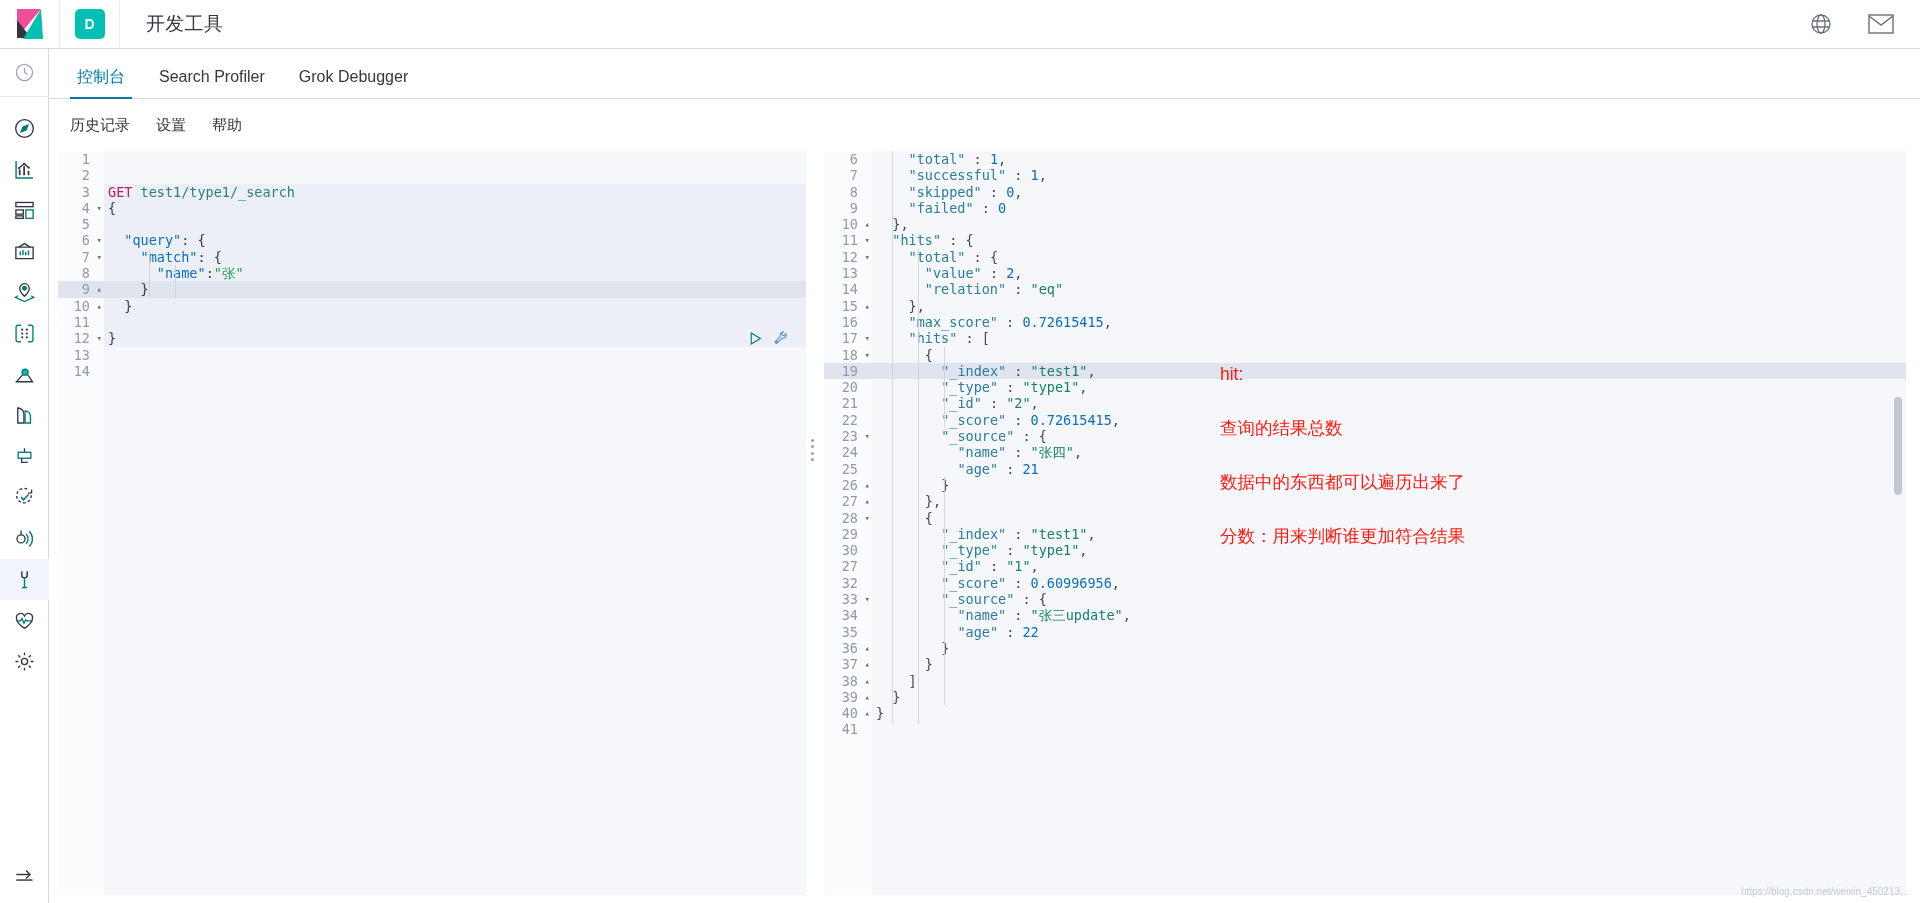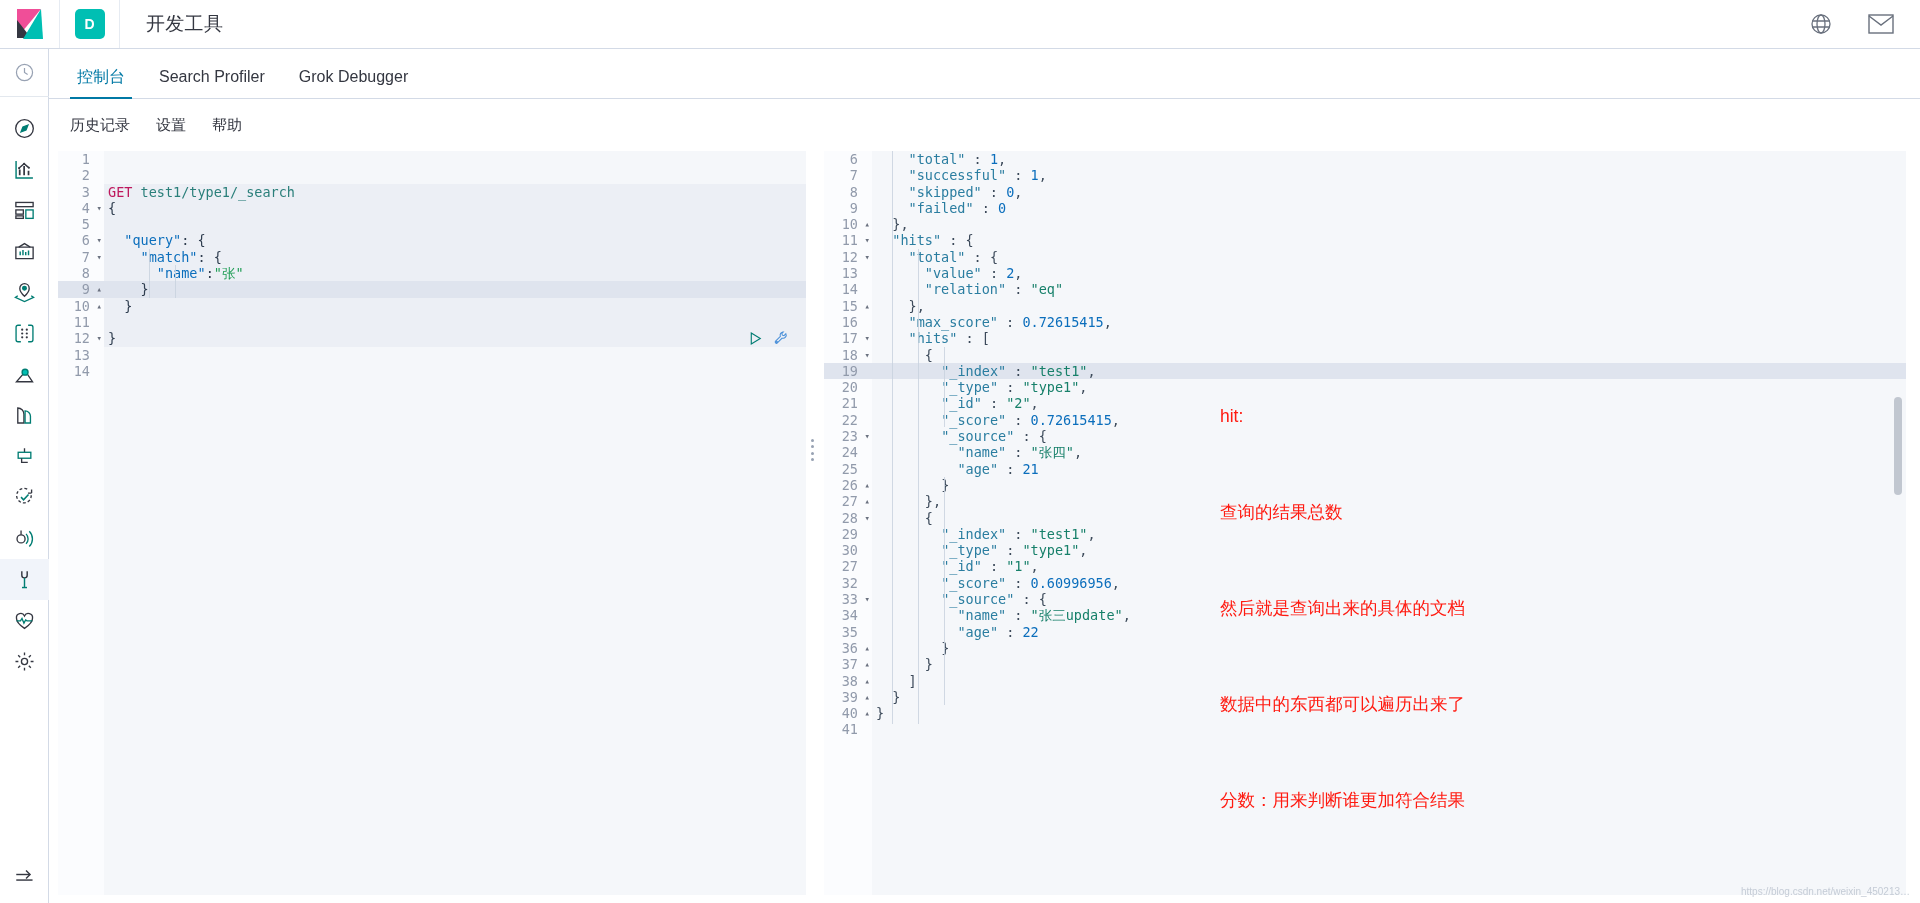--- a/index.html
+++ b/index.html
@@ -123,21 +123,21 @@
   .req-actions { position: absolute; top: 179px; left: 690px; display:flex; gap: 10px; align-items:center; }
   .play-ico { color:#017d73; }
   .wrench-ico { color:#4a90d9; }
 
   
   .annot {
     position: absolute; top: 183px; left: 1171px; width: 460px;
     color: #ff1a10; font-size: 17.5px; line-height: 27px;
     font-family: "Liberation Sans", sans-serif; white-space: pre-line;
   }
-  .annot div { white-space: nowrap; margin-top: 42px; }
+  .annot div { white-space: nowrap; }
 
   
   .vscroll {
     position:absolute; right: 2px; top: 246px; width: 8px; height: 98px;
     background:#c1c7d0; border-radius: 4px;
   }
   .vscroll-track {
     position:absolute; right: 2px; top: 0; width: 8px; height: 744px; background: transparent;
   }
 
@@ -443,21 +443,20 @@
           <div class="indent-guide" style="left:120px; top:326px; height:228px;"></div>
         </div>
         <div class="vscroll-track">
           <div class="vscroll"></div>
         </div>
       </div>
 
       <div class="annot">
         <div>hit:</div>
         <div>查询的结果总数</div>
-        <div>然后就是查询出来的具体的文档</div>
         <div>数据中的东西都可以遍历出来了</div>
         <div>分数：用来判断谁更加符合结果</div>
       </div>
 
     </div>
 
     <div class="watermark">https://blog.csdn.net/weixin_450213…</div>
   </div>
 </div>
 

